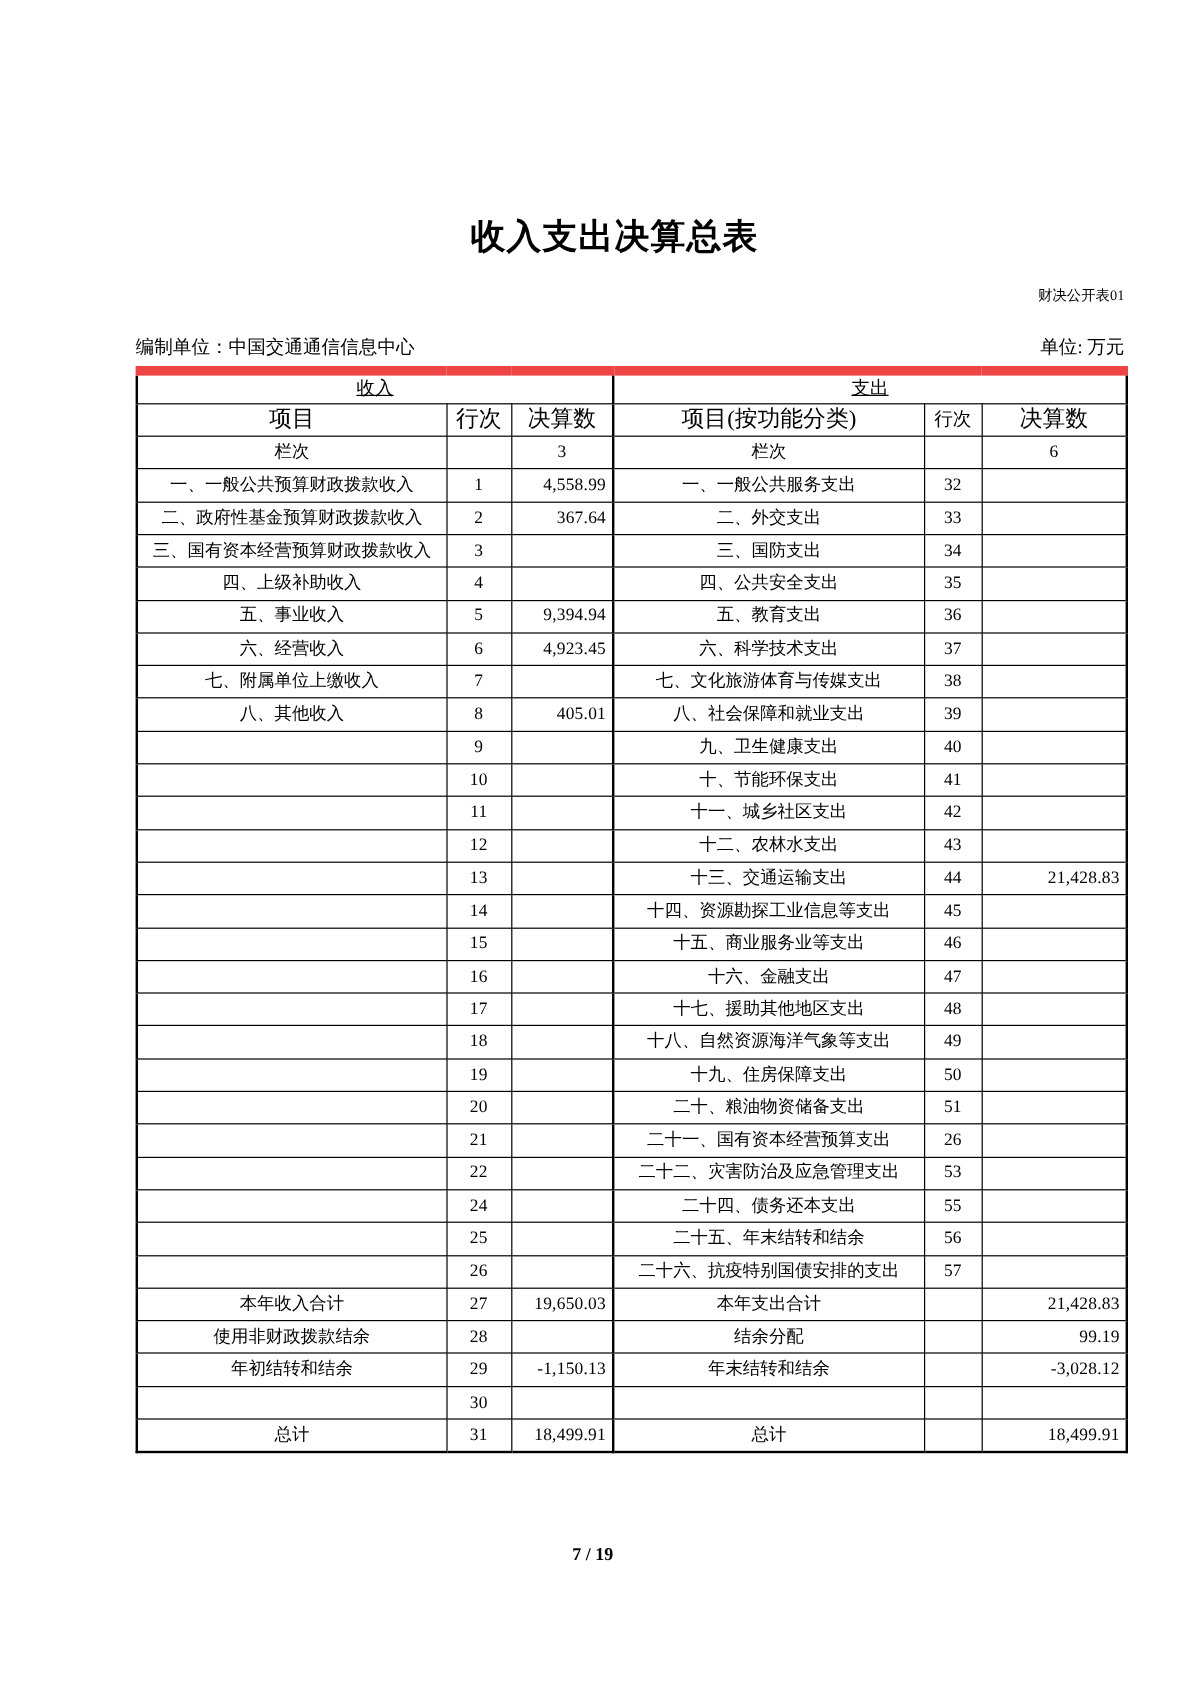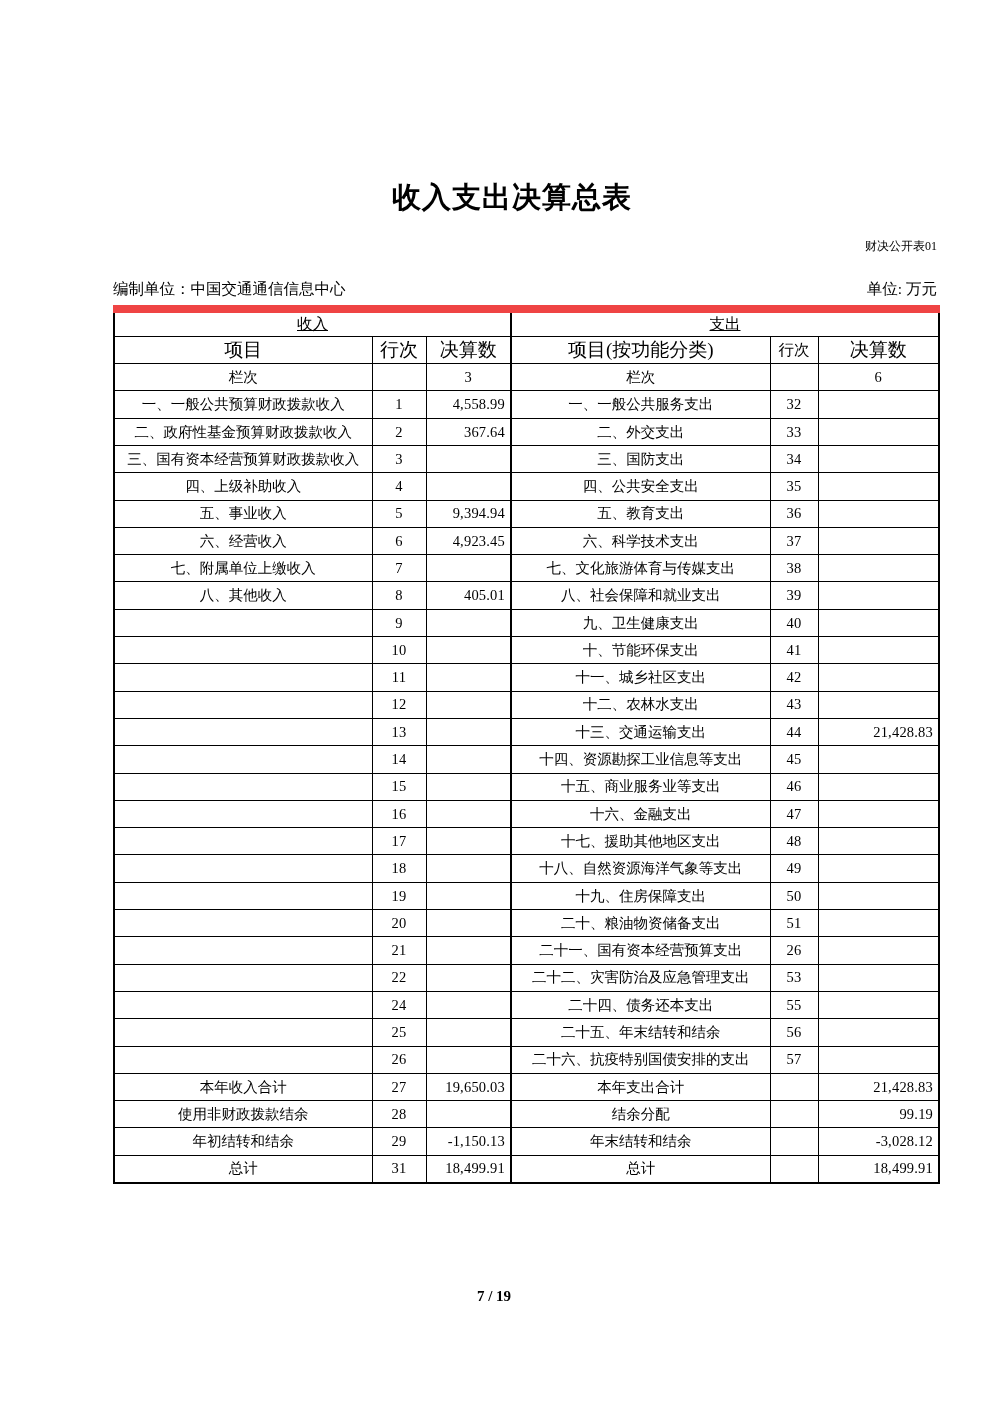--- a/index.html
+++ b/index.html
@@ -370,20 +370,28 @@
           <td class="r num outer-r">99.19</td>
         </tr>
         <tr>
           <td class="sum-c outer-l">年初结转和结余</td>
           <td class="c num">29</td>
           <td class="r num mid-div-l">-1,150.13</td>
           <td class="sum-indent">年末结转和结余</td>
           <td class="c num"></td>
           <td class="r num outer-r">-3,028.12</td>
         </tr>
+        <tr>
+          <td class="sum-c outer-l"></td>
+          <td class="c num">30</td>
+          <td class="r num mid-div-l"></td>
+          <td class="sum-indent"></td>
+          <td class="c num"></td>
+          <td class="r num outer-r"></td>
+        </tr>
         <tr class="bot-edge">
           <td class="sum-c outer-l">总计</td>
           <td class="c num">31</td>
           <td class="r num mid-div-l">18,499.91</td>
           <td class="sum-indent">总计</td>
           <td class="c num"></td>
           <td class="r num outer-r">18,499.91</td>
         </tr>
       </tbody>
   </table>

